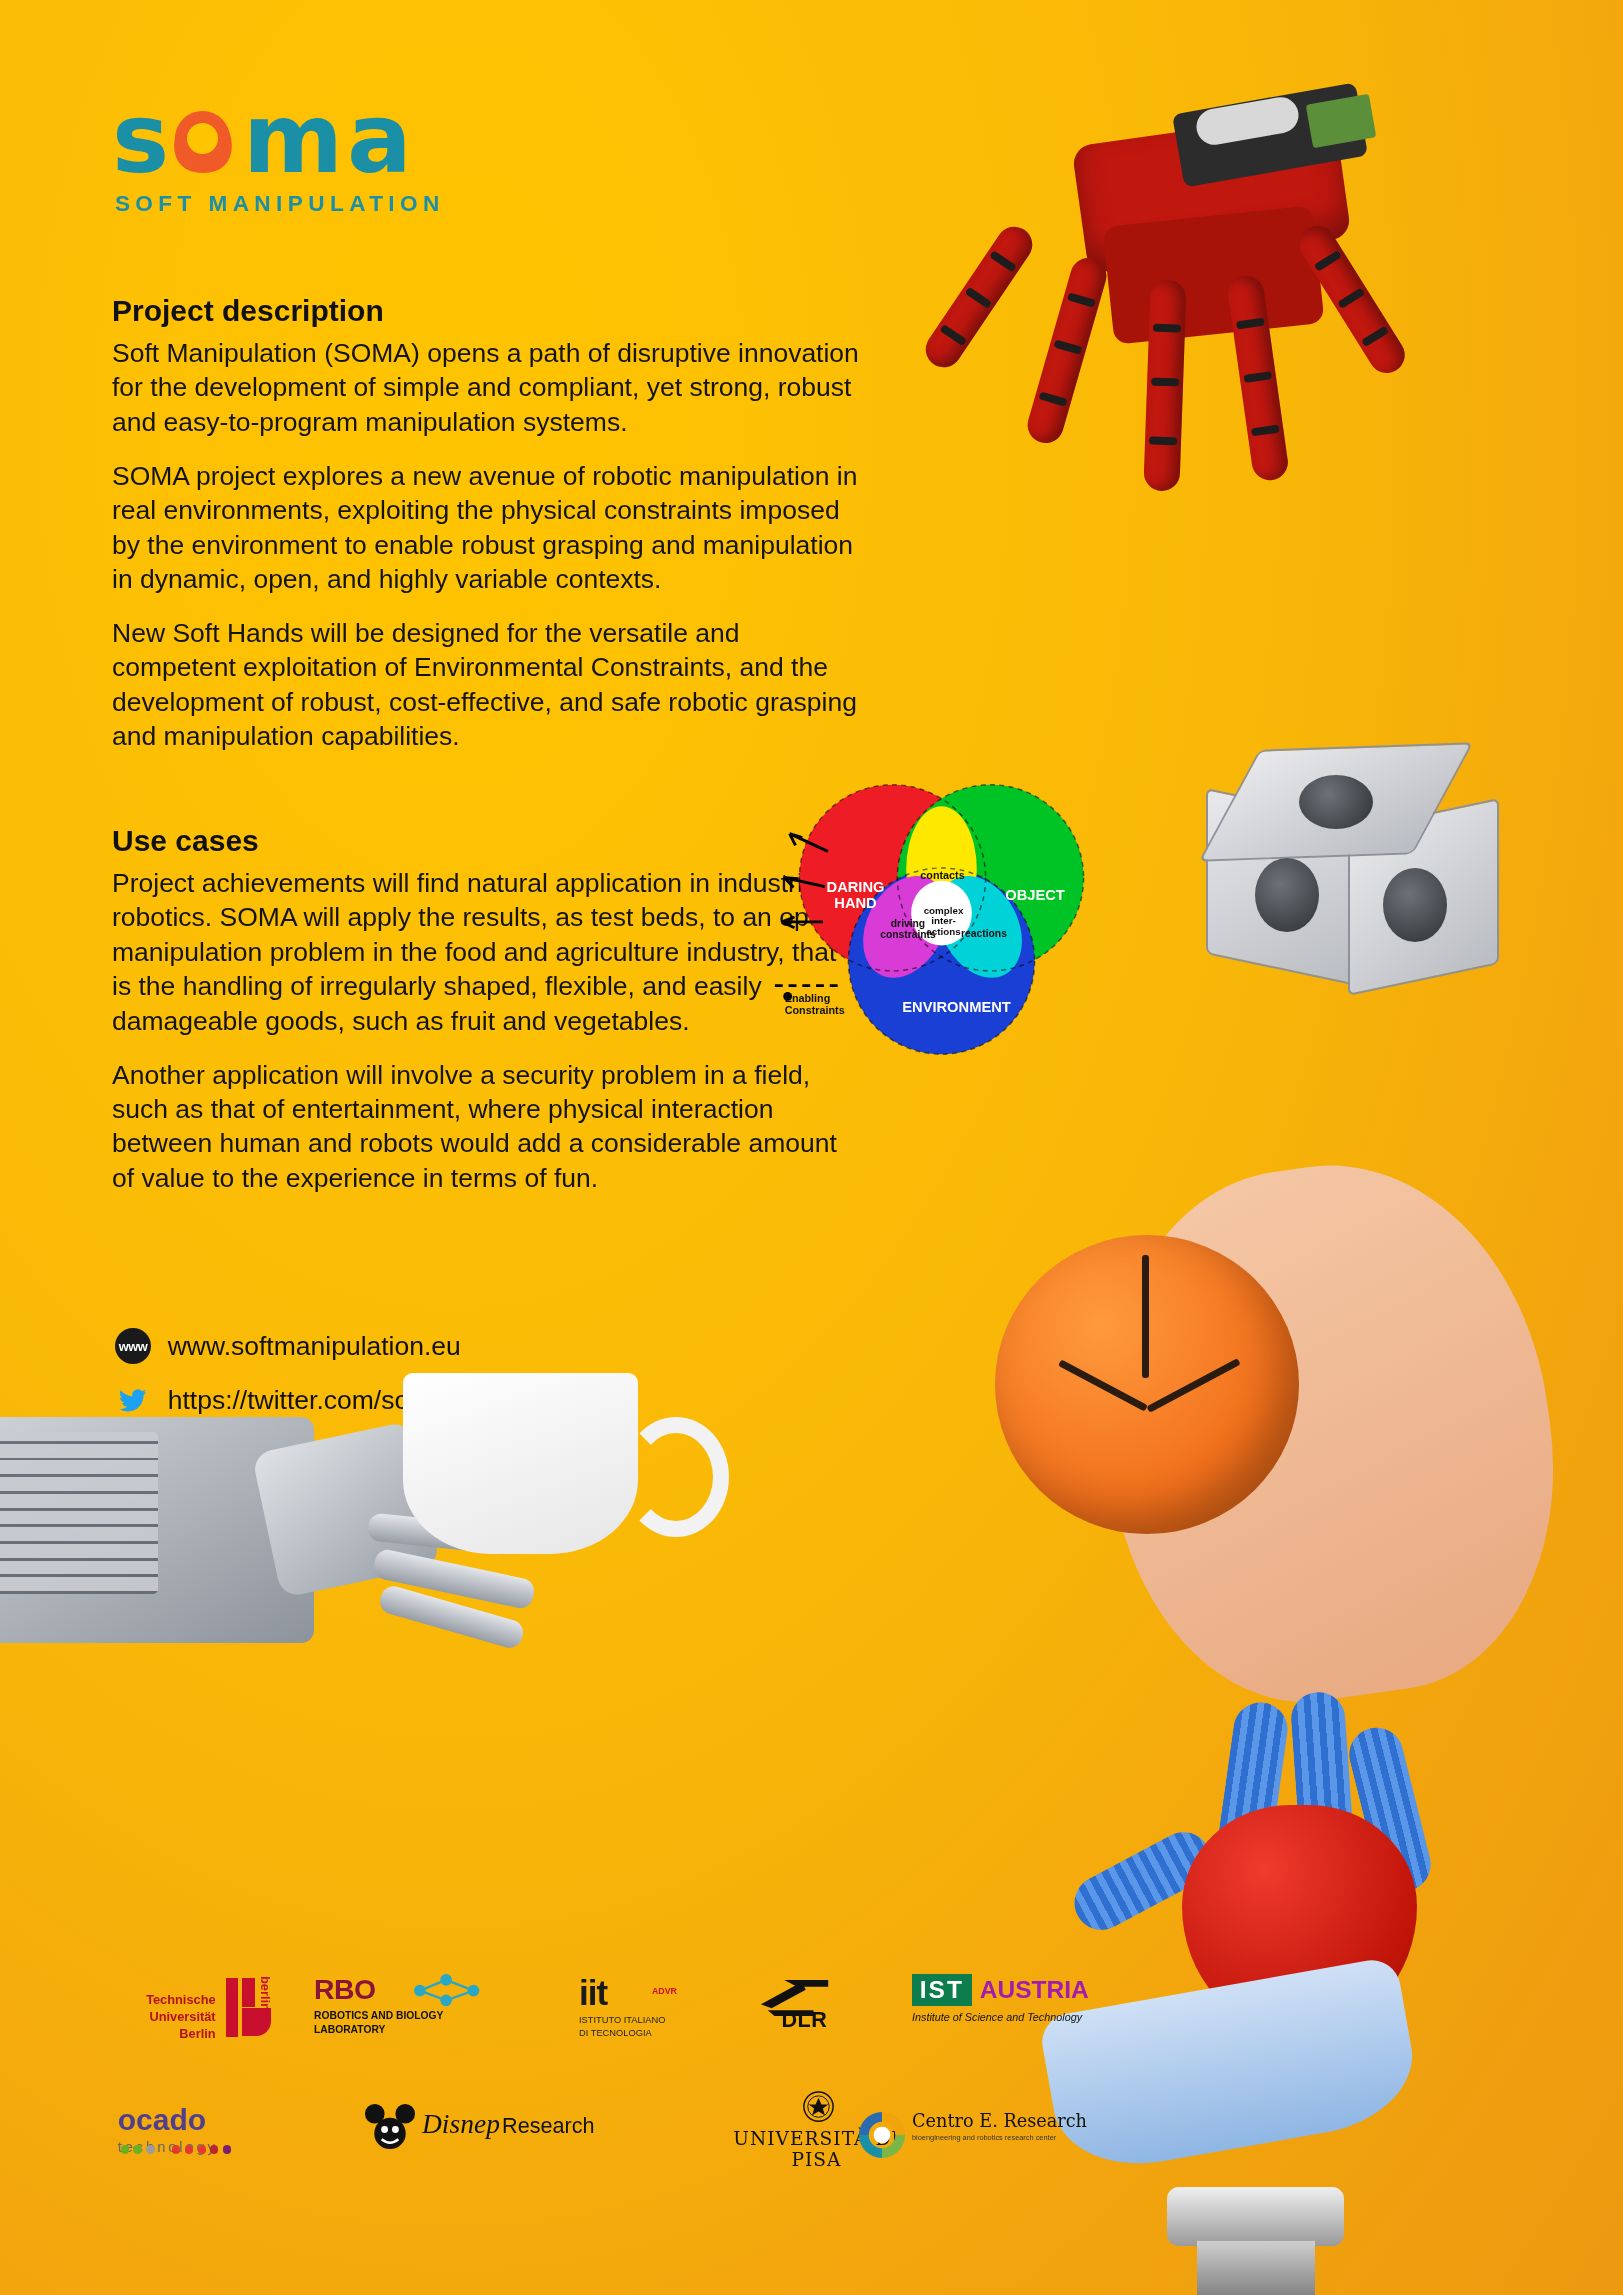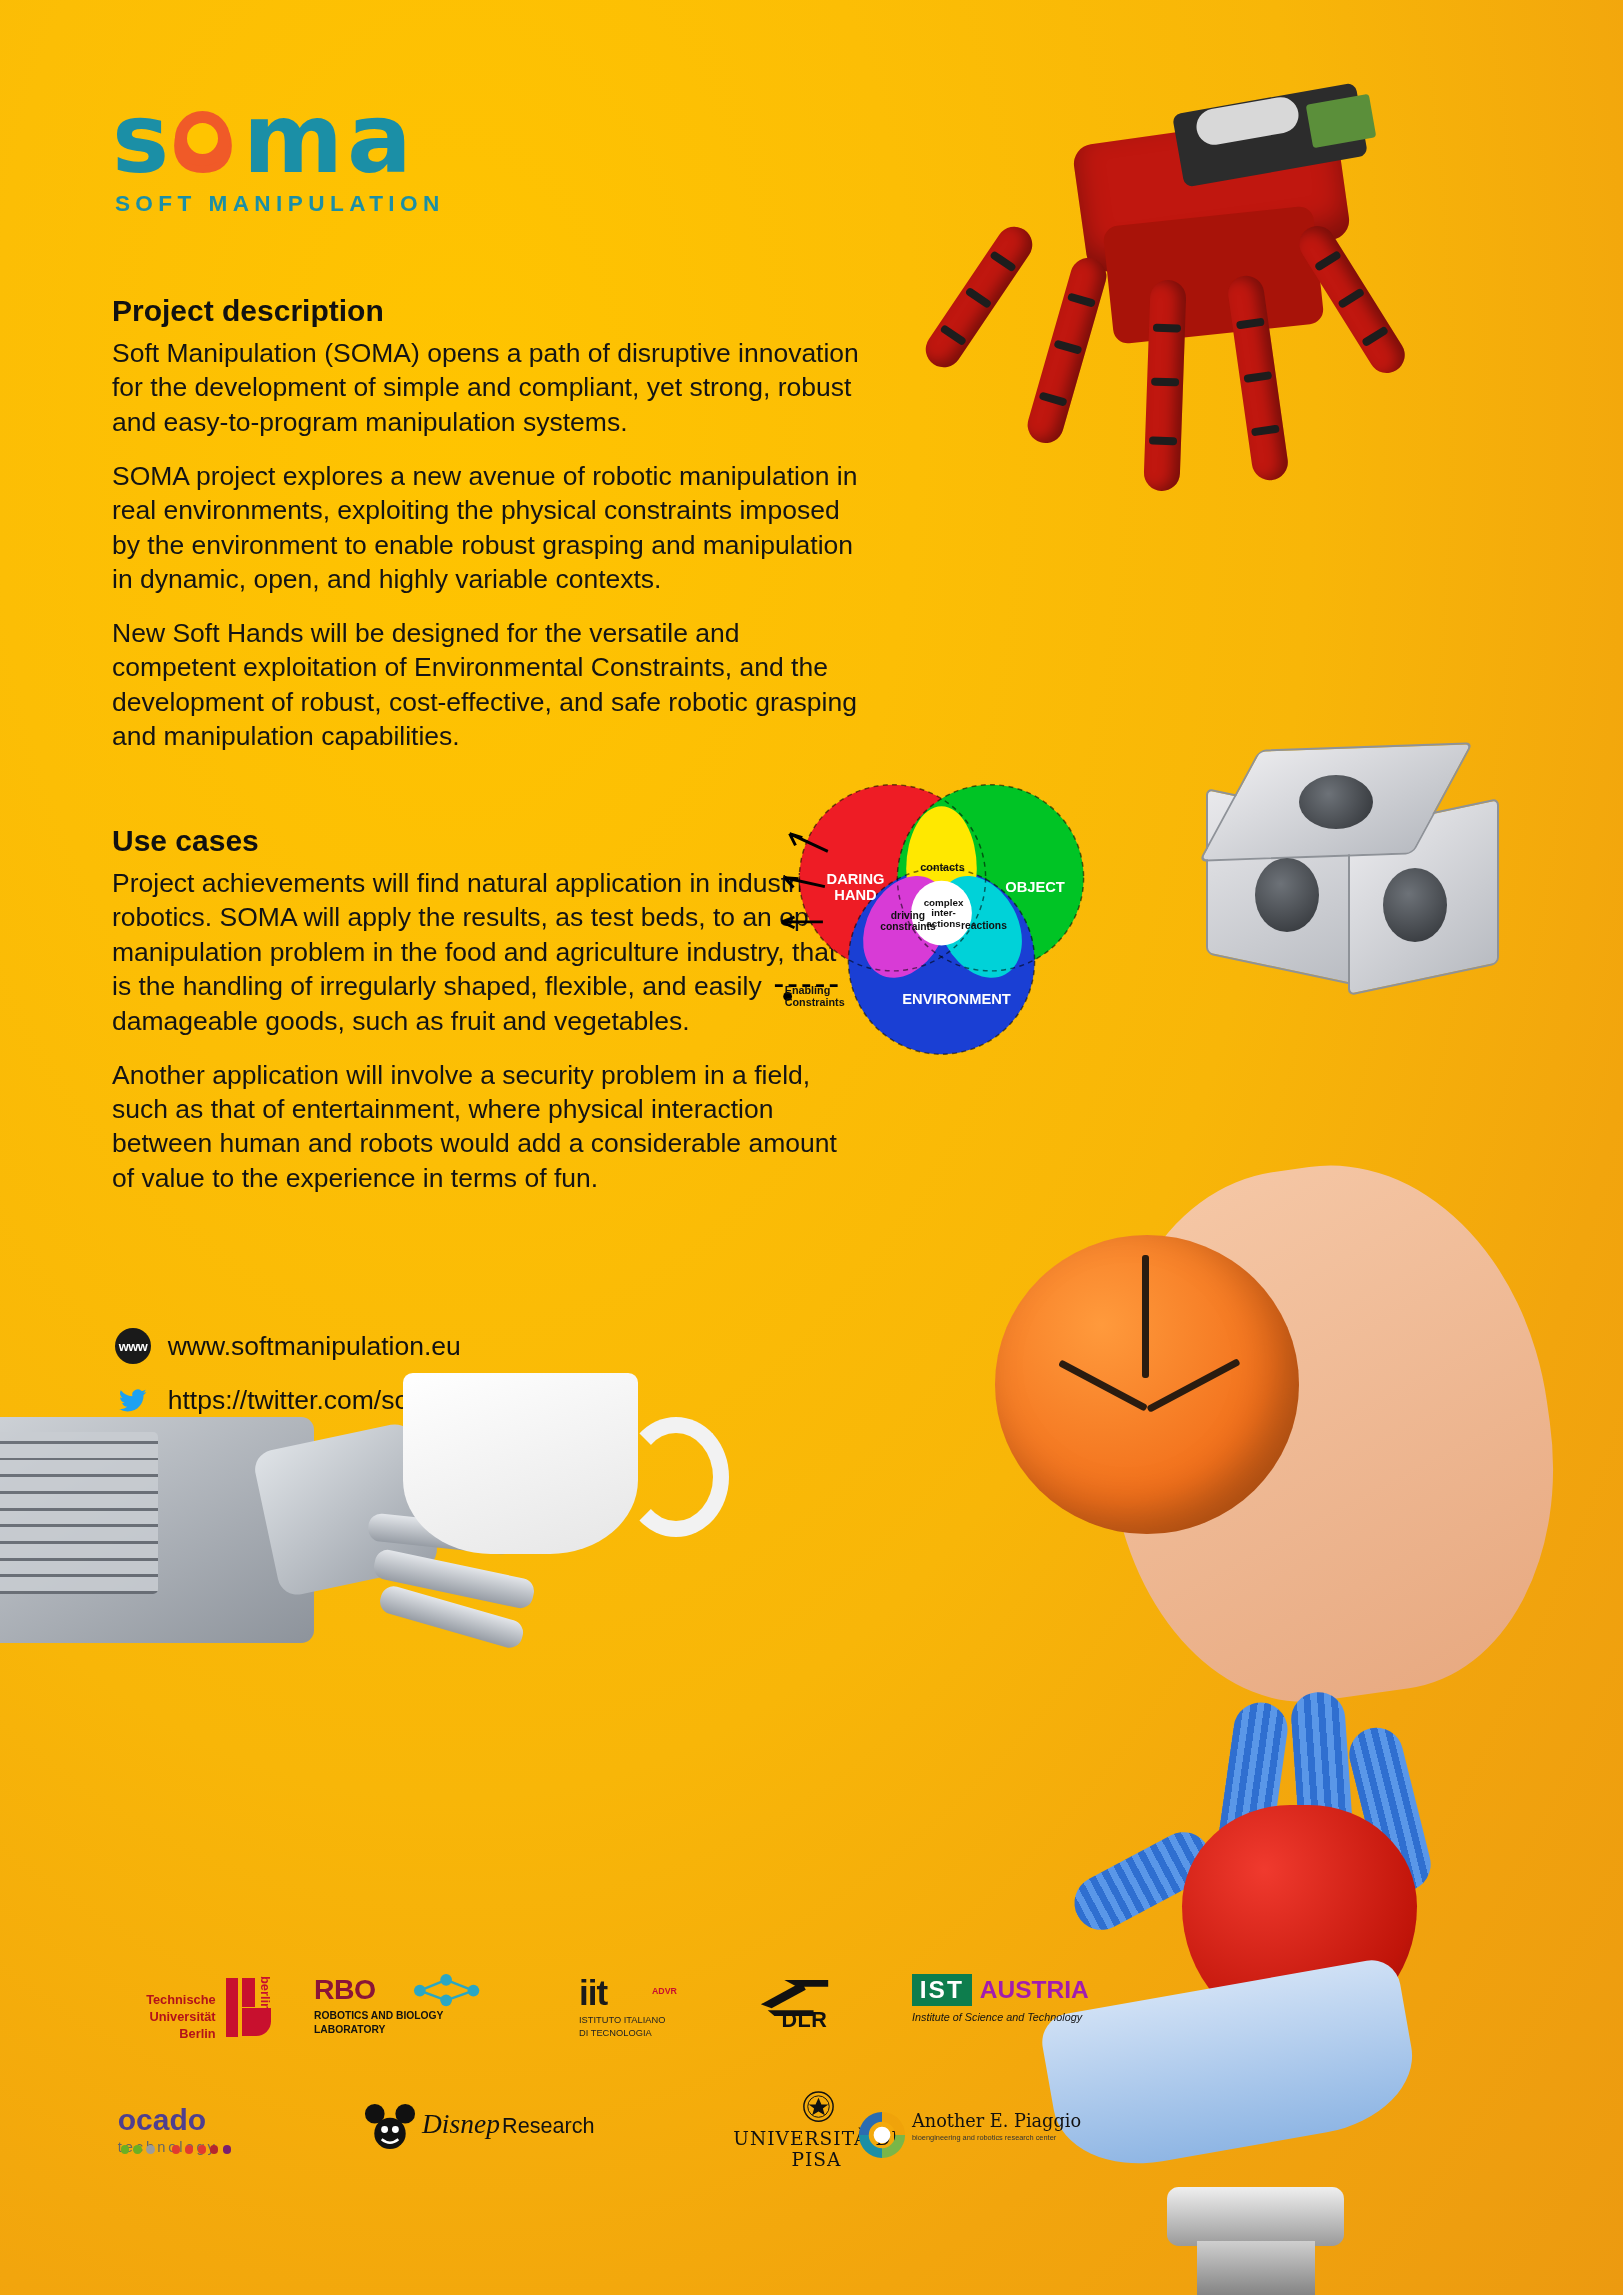--- a/index.html
+++ b/index.html
@@ -53,21 +53,21 @@
   }
   .ico-tw{width:36px;height:29px;color:#1da1f2;font-size:30px;line-height:28.4px;}
   .ico-gp{
     width:30px;height:30px;border-radius:4.9px;background:#dd4b39;color:#fff;font-weight:700;
     font-size:19.6px;display:flex;align-items:center;justify-content:center;
   }
 
   
   #venn{position:absolute;left:770px;top:755px;width:343px;height:324px;}
   #venn svg{width:100%;height:100%;}
-  .v-lbl{font-family:"Liberation Sans",sans-serif;font-weight:700;}
+  .v-lbl{font-family:"Liberation Sans",sans-serif;font-weight:700;margin-top:8px;}
 
   
   .ph{position:absolute;}
 
   
   #red-hand{left:902px;top:69px;width:618px;height:520px;}
   .rh-palm{position:absolute;left:177px;top:59px;width:265px;height:128px;background:#c0170f;border-radius:19.6px;transform:rotate(-8deg);
     box-shadow:inset 0 -14.7px 29px rgba(0,0,0,.35);}
   .rh-palm2{position:absolute;left:206px;top:147px;width:211px;height:118px;background:#a81309;border-radius:14.7px;transform:rotate(-6deg);}
   .rh-elec{position:absolute;left:275px;top:29px;width:186px;height:74px;background:#2c2c2c;border-radius:8.8px;transform:rotate(-10deg);}
@@ -422,18 +422,18 @@
   <div class="plogo piaggio">
     <div class="ring">
       <svg viewBox="0 0 110 110" aria-hidden="true">
         <path d="M55 8 A47 47 0 0 1 102 55 L82 55 A27 27 0 0 0 55 28 Z" fill="#f0a30a"></path>
         <path d="M102 55 A47 47 0 0 1 55 102 L55 82 A27 27 0 0 0 82 55 Z" fill="#7ab648"></path>
         <path d="M55 102 A47 47 0 0 1 8 55 L28 55 A27 27 0 0 0 55 82 Z" fill="#1b8fa6"></path>
         <path d="M8 55 A47 47 0 0 1 55 8 L55 28 A27 27 0 0 0 28 55 Z" fill="#2b6cb0"></path>
         <circle cx="55" cy="55" r="17" fill="#fff"></circle>
       </svg>
     </div>
-    <div class="big">Another E. Piaggio</div>
+    <div class="big">Centro E. Research</div>
     <div class="sub">bioengineering and robotics research center</div>
   </div>
 
 </div>
 
 
 </body></html>

